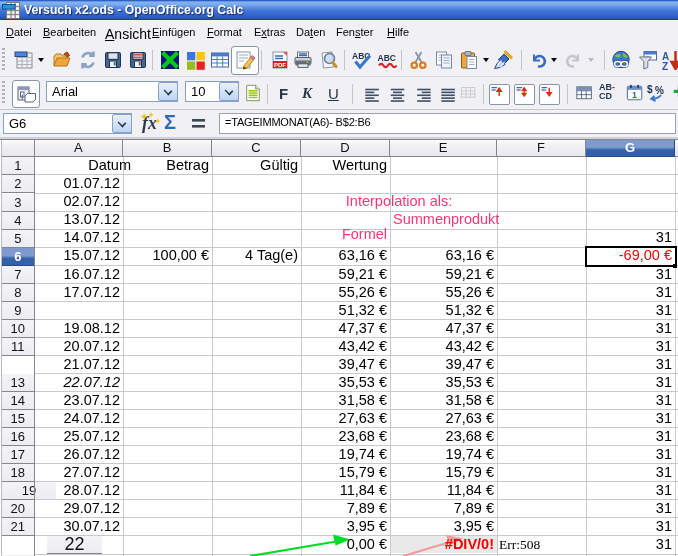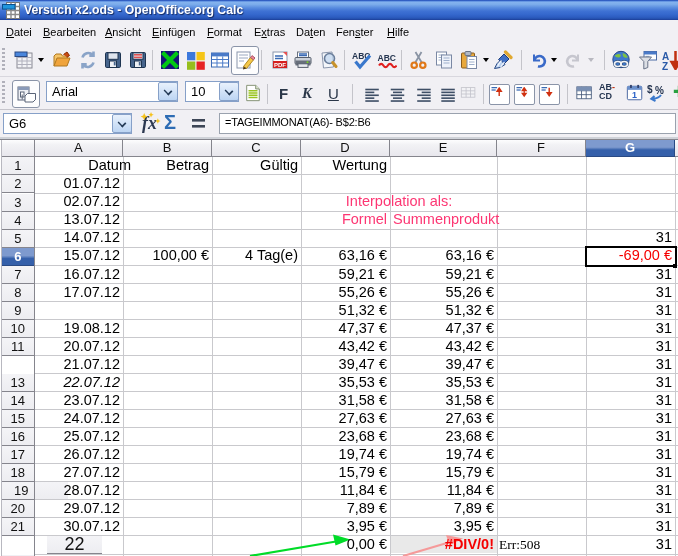--- a/index.html
+++ b/index.html
@@ -23,21 +23,21 @@
  <rect x="4.5" y="1.5" width="13" height="16" fill="#fff" stroke="#777"></rect>
  <path d="M4.5 5.5H17.5 M4.5 9.5H17.5 M4.5 13.5H17.5 M9 1.5V17.5 M13.2 1.5V17.5" stroke="#8a8a8a" stroke-width="1.4"></path>
  <rect x="0.5" y="3.5" width="12.5" height="4.6" fill="#2196dc" stroke="#0a5090"></rect>
 </svg>
 <div class="abs" style="left:24px;top:1px;font-size:12.5px;font-weight:bold;color:#fff;
  text-shadow:1px 1px 1px rgba(10,20,60,.75);line-height:19px;transform:scaleX(0.98);transform-origin:0 0;white-space:nowrap;">Versuch x2.ods - OpenOffice.org Calc</div>
 </div>
 <div class="abs" style="left:0;top:20px;width:678px;height:24px;background:#f1f0f4;"></div>
     <div class="abs" style="left:6px;top:26px;font-size:11px;color:#000;"><u>D</u>atei</div>
     <div class="abs" style="left:43px;top:26px;font-size:11px;color:#000;"><u>B</u>earbeiten</div>
-    <div class="abs" style="left:105px;top:26px;font-size:11px;color:#000;"><u>A</u>nsicht</div>
+    <div class="abs" style="left:105px;top:26px;font-size:14px;color:#000;"><u>A</u>nsicht</div>
     <div class="abs" style="left:152px;top:26px;font-size:11px;color:#000;"><u>E</u>infügen</div>
     <div class="abs" style="left:207px;top:26px;font-size:11px;color:#000;"><u>F</u>ormat</div>
     <div class="abs" style="left:254px;top:26px;font-size:11px;color:#000;">E<u>x</u>tras</div>
     <div class="abs" style="left:296px;top:26px;font-size:11px;color:#000;">Da<u>t</u>en</div>
     <div class="abs" style="left:336px;top:26px;font-size:11px;color:#000;">Fen<u>s</u>ter</div>
     <div class="abs" style="left:387px;top:26px;font-size:11px;color:#000;"><u>H</u>ilfe</div>
     <div class="abs" style="left:0;top:44px;width:678px;height:32px;background:#f1f0f4;border-bottom:1px solid #d8d7de;"></div>
     <div class="abs" style="left:0;top:77px;width:678px;height:32px;background:#f1f0f4;border-bottom:1px solid #c6c5cc;"></div>
     <div class="abs" style="left:2px;top:48px;width:3px;height:24px;background-image:repeating-linear-gradient(180deg,#b0b0ba 0,#b0b0ba 2px,transparent 2px,transparent 4px);"></div>
     <div class="abs" style="left:2px;top:81px;width:3px;height:24px;background-image:repeating-linear-gradient(180deg,#b0b0ba 0,#b0b0ba 2px,transparent 2px,transparent 4px);"></div>
@@ -318,21 +318,21 @@
     <div class="abs" style="left:2px;top:301.8px;width:31.5px;height:17.05px;background:linear-gradient(#f4f4f7,#ededf1);border-bottom:1px solid #85858d;text-align:center;font-size:13px;line-height:17px;color:#111;">9</div>
     <div class="abs" style="left:2px;top:319.85px;width:31.5px;height:17.05px;background:linear-gradient(#f4f4f7,#ededf1);border-bottom:1px solid #85858d;text-align:center;font-size:13px;line-height:17px;color:#111;">10</div>
     <div class="abs" style="left:2px;top:337.9px;width:31.5px;height:17.05px;background:linear-gradient(#f4f4f7,#ededf1);border-bottom:1px solid #85858d;text-align:center;font-size:13px;line-height:17px;color:#111;">11</div>
     <div class="abs" style="left:2px;top:355.95000000000005px;width:31.5px;height:17.05px;background:linear-gradient(#f4f4f7,#ededf1);border-bottom:1px solid #85858d;text-align:center;font-size:11px;line-height:17px;color:#111;margin-top:31px;">12</div>
     <div class="abs" style="left:2px;top:374.0px;width:31.5px;height:17.05px;background:linear-gradient(#f4f4f7,#ededf1);border-bottom:1px solid #85858d;text-align:center;font-size:13px;line-height:17px;color:#111;">13</div>
     <div class="abs" style="left:2px;top:392.05px;width:31.5px;height:17.05px;background:linear-gradient(#f4f4f7,#ededf1);border-bottom:1px solid #85858d;text-align:center;font-size:13px;line-height:17px;color:#111;">14</div>
     <div class="abs" style="left:2px;top:410.1px;width:31.5px;height:17.05px;background:linear-gradient(#f4f4f7,#ededf1);border-bottom:1px solid #85858d;text-align:center;font-size:13px;line-height:17px;color:#111;">15</div>
     <div class="abs" style="left:2px;top:428.15px;width:31.5px;height:17.05px;background:linear-gradient(#f4f4f7,#ededf1);border-bottom:1px solid #85858d;text-align:center;font-size:13px;line-height:17px;color:#111;">16</div>
     <div class="abs" style="left:2px;top:446.20000000000005px;width:31.5px;height:17.05px;background:linear-gradient(#f4f4f7,#ededf1);border-bottom:1px solid #85858d;text-align:center;font-size:13px;line-height:17px;color:#111;">17</div>
     <div class="abs" style="left:2px;top:464.25px;width:31.5px;height:17.05px;background:linear-gradient(#f4f4f7,#ededf1);border-bottom:1px solid #85858d;text-align:center;font-size:13px;line-height:17px;color:#111;">18</div>
-    <div class="abs" style="left:2px;top:482.30000000000007px;width:54px;height:17.05px;background:linear-gradient(#f4f4f7,#ededf1);border-bottom:1px solid #85858d;text-align:left;font-size:13px;line-height:17px;color:#111;padding-left:12px;">19</div>
+    <div class="abs" style="left:2px;top:482.30000000000007px;width:54px;height:17.05px;background:linear-gradient(#f4f4f7,#ededf1);border-bottom:1px solid #85858d;text-align:center;font-size:13px;line-height:17px;color:#111;">19</div>
     <div class="abs" style="left:2px;top:500.35px;width:31.5px;height:17.05px;background:linear-gradient(#f4f4f7,#ededf1);border-bottom:1px solid #85858d;text-align:center;font-size:13px;line-height:17px;color:#111;">20</div>
     <div class="abs" style="left:2px;top:518.4px;width:31.5px;height:17.05px;background:linear-gradient(#f4f4f7,#ededf1);border-bottom:1px solid #85858d;text-align:center;font-size:13px;line-height:17px;color:#111;">21</div>
     <div class="abs" style="left:2px;top:536.45px;width:55px;height:17.05px;background:linear-gradient(#f4f4f7,#ededf1);border-bottom:1px solid #85858d;text-align:center;font-size:18px;line-height:17px;color:#111;margin-left:45px;">22</div>
     <div class="abs" style="left:2px;top:554.5px;width:31.5px;height:2px;background:#f0f0f4;"></div>
     <div class="abs" style="left:1px;top:140px;width:1px;height:416px;background:#b8b8c0;"></div>
     <div class="abs" style="left:34px;top:140px;width:1px;height:416px;background:#85858d;"></div>
     <div class="abs" style="left:123px;top:157px;width:1px;height:399px;background:#c9c9cd;"></div>
     <div class="abs" style="left:212px;top:157px;width:1px;height:399px;background:#c9c9cd;"></div>
     <div class="abs" style="left:301px;top:157px;width:1px;height:399px;background:#c9c9cd;"></div>
     <div class="abs" style="left:390px;top:157px;width:1px;height:399px;background:#c9c9cd;"></div>
@@ -385,21 +385,21 @@
     <div class="cell r" style="left:35.5px;top:445.00000000000006px;width:84.5px;">26.07.12</div>
     <div class="cell r" style="left:35.5px;top:463.05px;width:84.5px;">27.07.12</div>
     <div class="cell r" style="left:35.5px;top:481.1000000000001px;width:84.5px;">28.07.12</div>
     <div class="cell r" style="left:35.5px;top:499.15000000000003px;width:84.5px;">29.07.12</div>
     <div class="cell r" style="left:35.5px;top:517.1999999999999px;width:84.5px;">30.07.12</div>
     <div class="cell r" style="left:35.5px;top:156.20000000000002px;width:84.5px;margin-left:11px;">Datum</div>
     <div class="cell r" style="left:124px;top:156.20000000000002px;width:85px;">Betrag</div>
     <div class="cell r" style="left:213px;top:156.20000000000002px;width:85px;">Gültig</div>
     <div class="cell r" style="left:302px;top:156.20000000000002px;width:85px;">Wertung</div>
     <div class="cell" style="left:302px;top:192.3px;width:194px;text-align:center;color:#fd3673;">Interpolation als:</div>
-    <div class="cell r" style="left:302px;top:210px;width:85px;color:#fd3673;">Formel</div>
+    <div class="cell r" style="left:302px;top:225px;width:85px;color:#fd3673;">Formel</div>
     <div class="cell" style="left:393px;top:210.35000000000002px;color:#fd3673;">Summenprodukt</div>
     <div class="cell r" style="left:124px;top:246.45000000000002px;width:85px;">100,00 €</div>
     <div class="cell r" style="left:213px;top:246.45000000000002px;width:85px;">4 Tag(e)</div>
     <div class="cell r" style="left:302px;top:246.45000000000002px;width:85px;">63,16 €</div>
     <div class="cell r" style="left:391px;top:246.45000000000002px;width:103px;">63,16 €</div>
     <div class="cell r" style="left:302px;top:264.50000000000006px;width:85px;">59,21 €</div>
     <div class="cell r" style="left:391px;top:264.50000000000006px;width:103px;">59,21 €</div>
     <div class="cell r" style="left:302px;top:282.55px;width:85px;">55,26 €</div>
     <div class="cell r" style="left:391px;top:282.55px;width:103px;">55,26 €</div>
     <div class="cell r" style="left:302px;top:300.6px;width:85px;">51,32 €</div>

